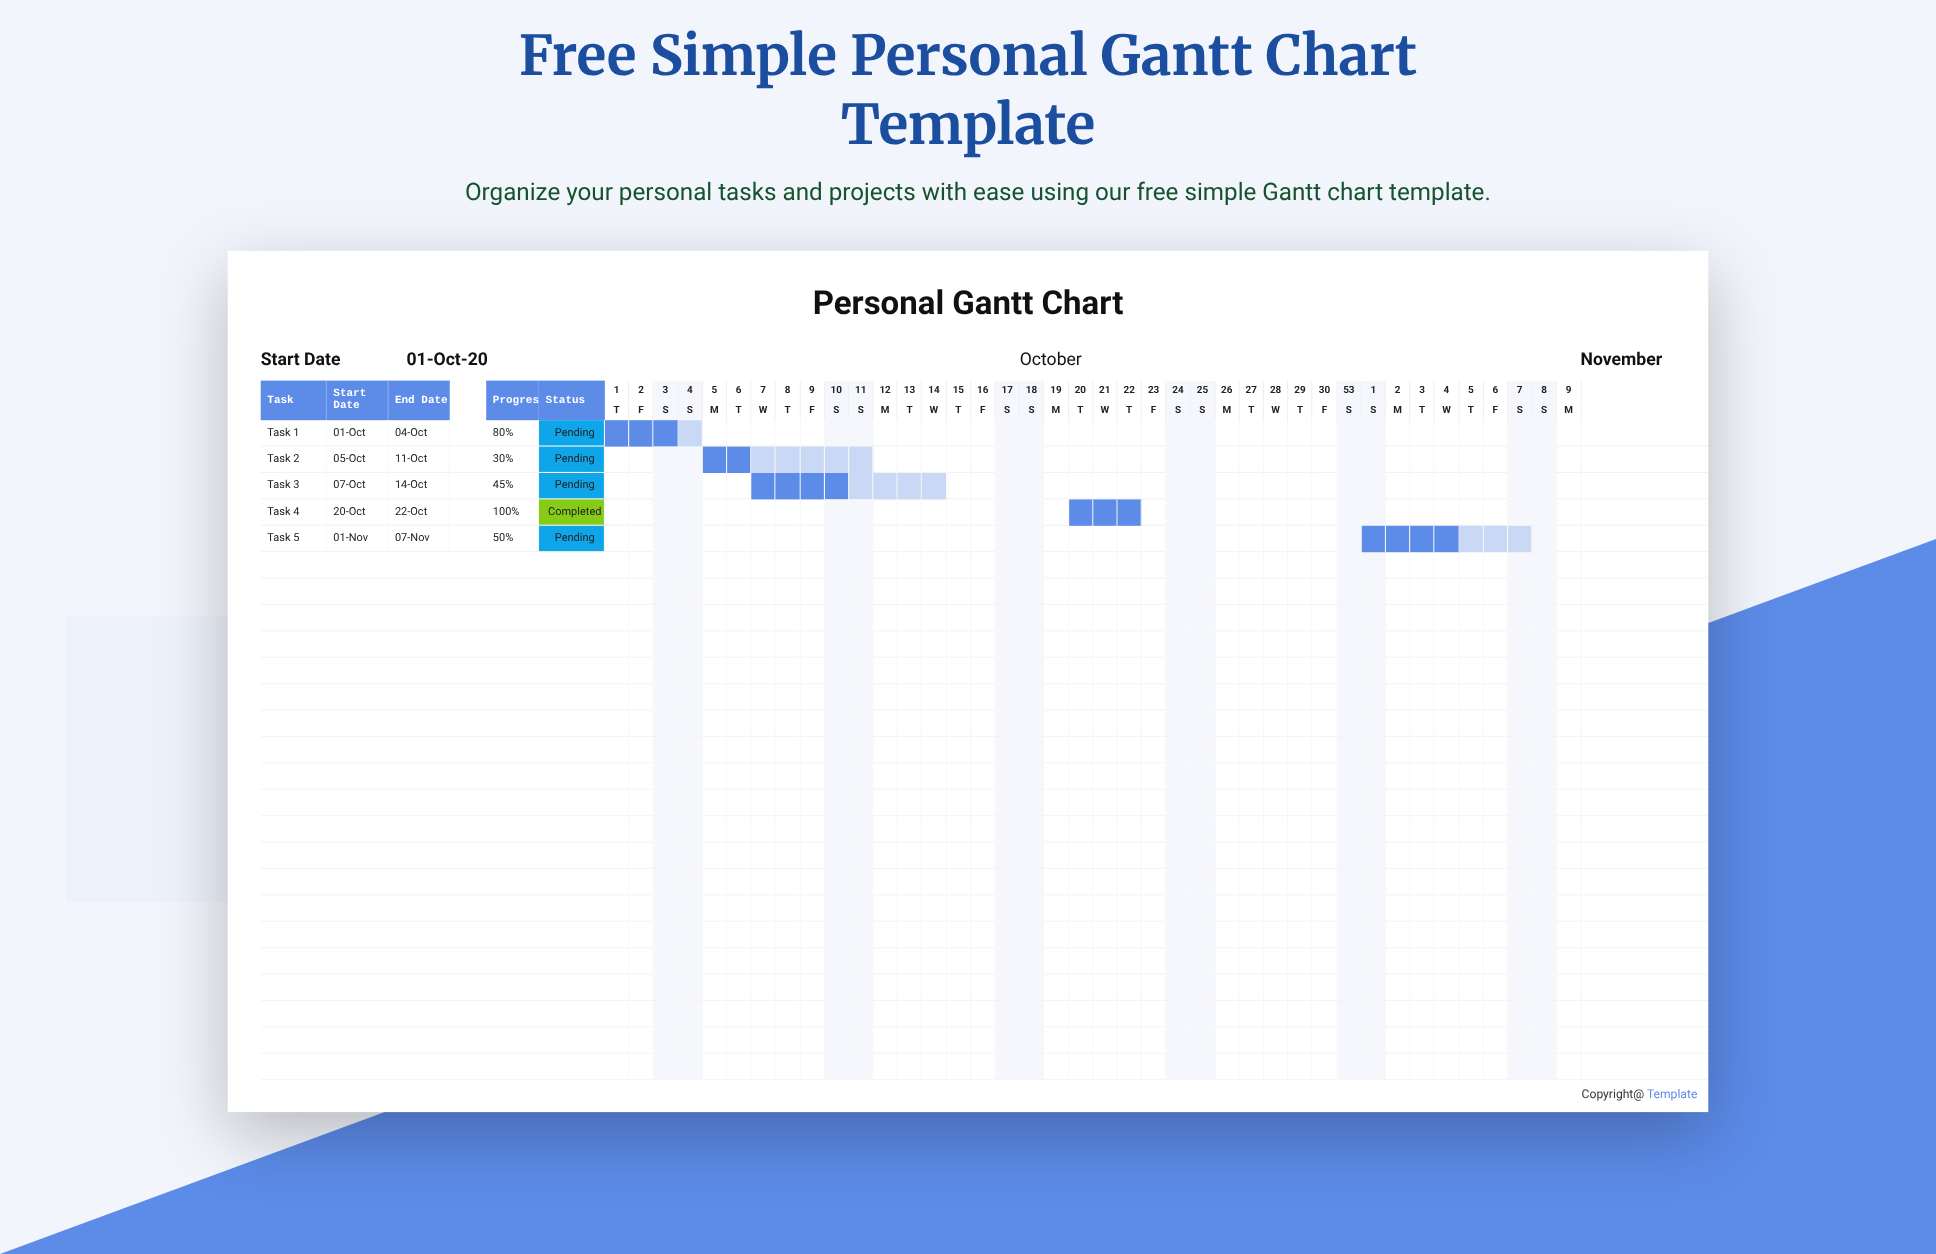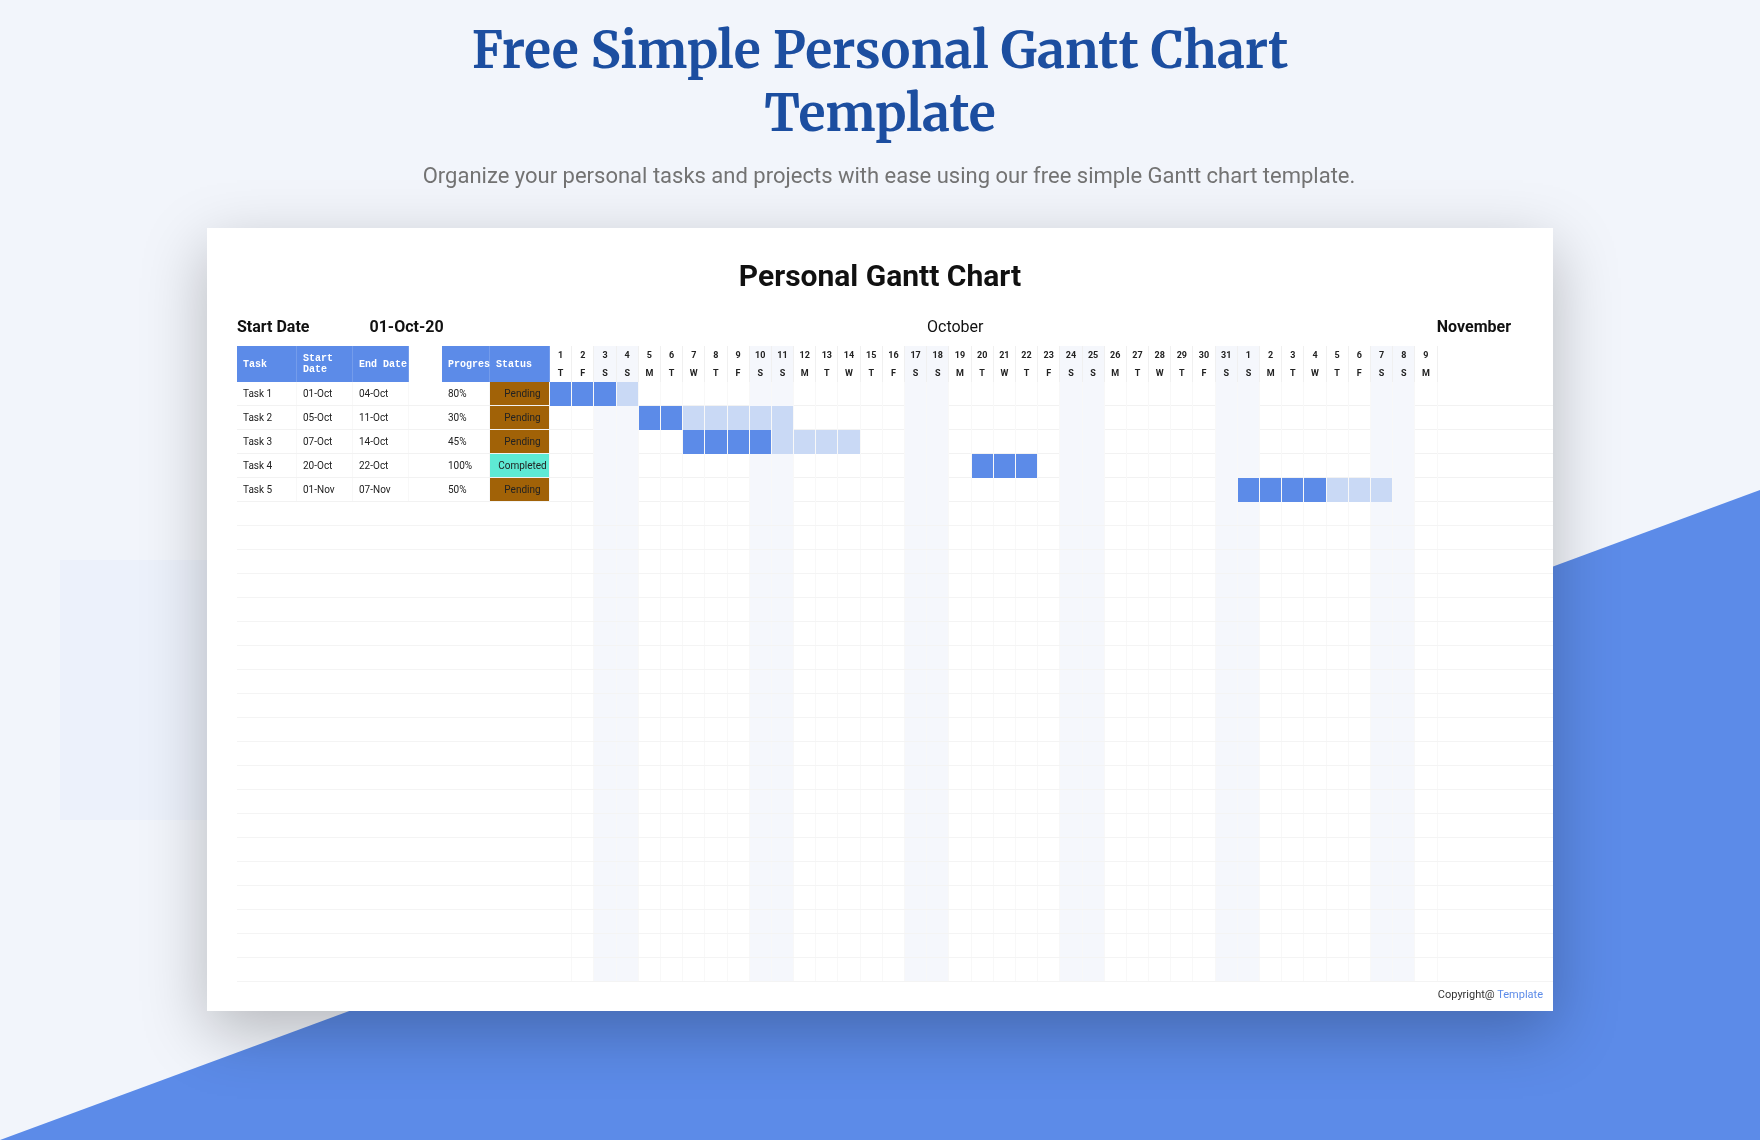--- a/index.html
+++ b/index.html
@@ -41,21 +41,21 @@
   color: #1c4ea0;
   margin-bottom: 18px;
   line-height: 1.25;
   max-width: 900px;
   margin-left: auto;
   margin-right: auto;
   text-align: center;
 }
 .subtitle {
   font-size: 22px;
-  color: #737373;
+  color: #14532d;
   font-weight: 400;
   padding-left: 18px;
 }
 .preview-container {
   position: relative;
   z-index: 10;
   margin: 40px auto 0;
   width: 1346px;
   background: #fff;
   box-shadow: 0 20px 60px rgba(0,0,0,0.25);
@@ -94,22 +94,22 @@
 .day-cell { width:22.2px; text-align:center; font-size:9px; font-weight:700; border-right:1px solid #f0f0f0; height:18px; line-height:18px;}
 .dow-row .day-cell { font-weight:700; }
 .wkend { background:#f5f7fc; }
 
 .task-hdr { display:flex; height:36px;font-family:Liberation Mono, monospace; }
 .task-hdr .th { background:#5c8be8; color:#fff; font-size:10px; font-weight:700; display:flex; align-items:center; padding-left:6px; border-right:1px solid rgba(255,255,255,0.15);}
 .col-task{width:60px;} .col-sd{width:56px;} .col-ed{width:56px;} .col-pr{width:48px;margin-left:33px;} .col-st{width:60px;}
 
 .body-row { display:flex; height:24px; border-bottom:1px solid #f2f2f2;}
 .body-row .td { font-size:10px; display:flex; align-items:center; padding-left:6px; border-right:1px solid #f8f8f8;}
-.status-pending { background:#a16207; justify-content:center; font-size:9px;}
-.status-completed { background:#5eead4; text-align:center; justify-content:center; font-size:9px;}
+.status-pending { background:#0ea5e9; justify-content:center; font-size:9px;}
+.status-completed { background:#84cc16; text-align:center; justify-content:center; font-size:9px;}
 
 .timeline-row { display:flex; height:24px; border-bottom:1px solid #f2f2f2; position:relative;}
 .timeline-row .cell { width:22.2px; border-right:1px solid #f8f8f8; height:24px;}
 .bar-light{ background:#c9d9f5;}
 .bar-dark{ background:#5c8be8;}
 .empty-row { height:24px; border-bottom:1px solid #f4f4f4; display:flex;}
 .empty-row .cell { width:22.2px; border-right:1px solid #f8f8f8;}
 .empty-task { height:24px; border-bottom:1px solid #f4f4f4;}
 
 .copyright { text-align:right; padding:6px 10px 10px 0; font-size:11px; color:#333;}
@@ -231,21 +231,21 @@
             <div class="day-cell">21</div>
             <div class="day-cell">22</div>
             <div class="day-cell">23</div>
             <div class="day-cell wkend">24</div>
             <div class="day-cell wkend">25</div>
             <div class="day-cell">26</div>
             <div class="day-cell">27</div>
             <div class="day-cell">28</div>
             <div class="day-cell">29</div>
             <div class="day-cell">30</div>
-            <div class="day-cell wkend">31</div>
+            <div class="day-cell wkend">53</div>
             <div class="day-cell wkend">1</div>
             <div class="day-cell">2</div>
             <div class="day-cell">3</div>
             <div class="day-cell">4</div>
             <div class="day-cell">5</div>
             <div class="day-cell">6</div>
             <div class="day-cell wkend">7</div>
             <div class="day-cell wkend">8</div>
             <div class="day-cell">9</div>
           </div>

